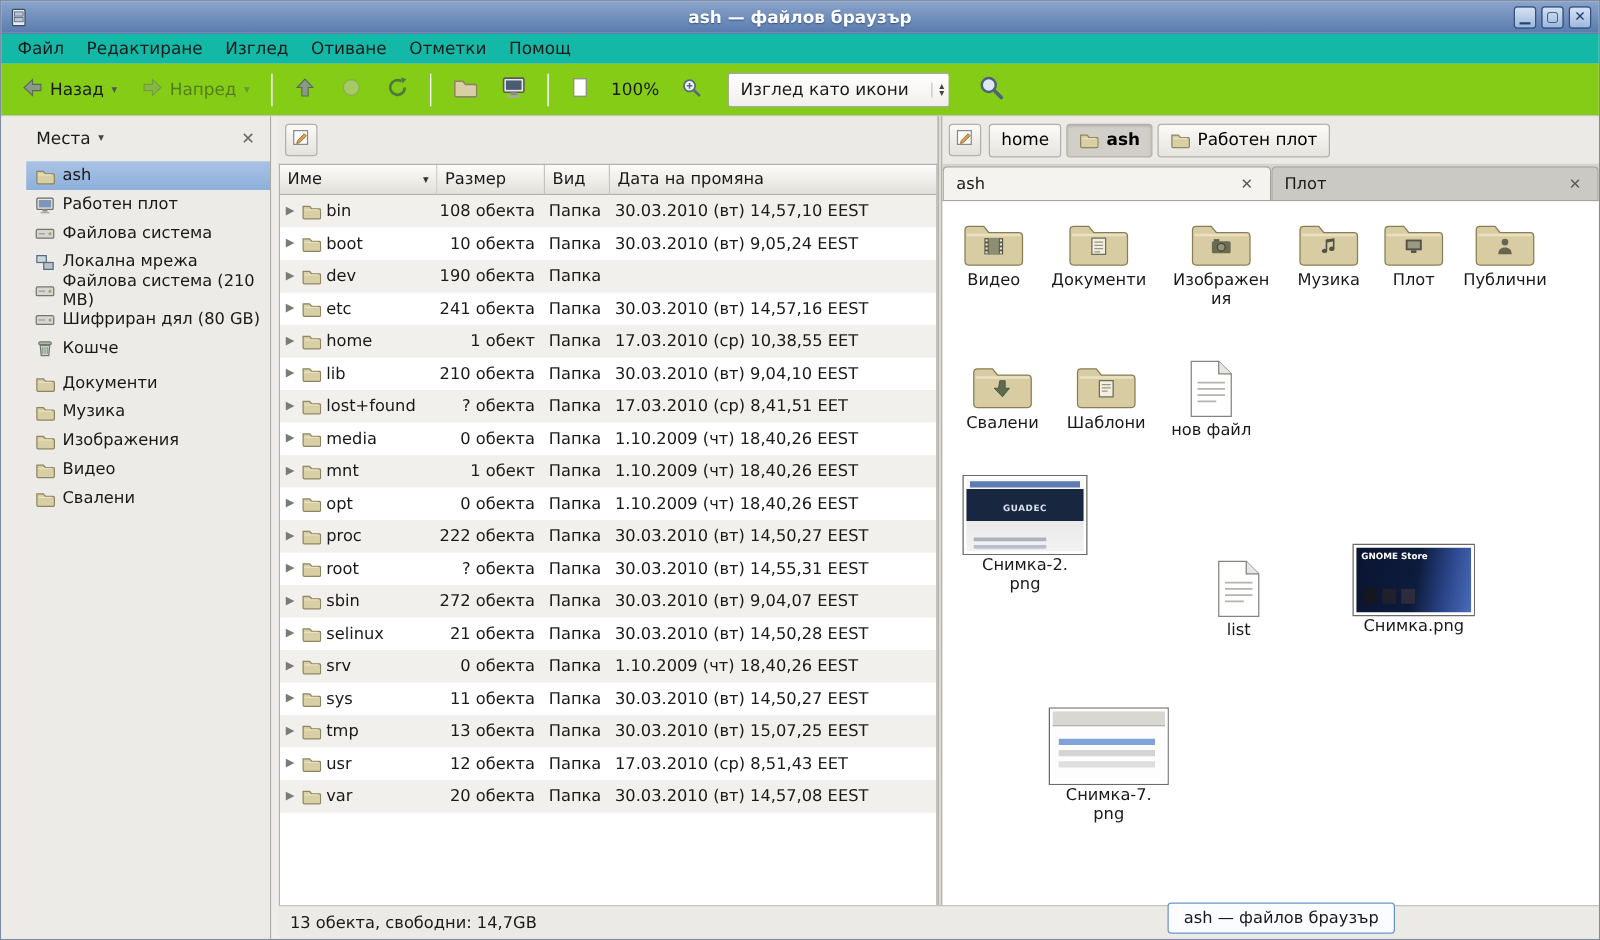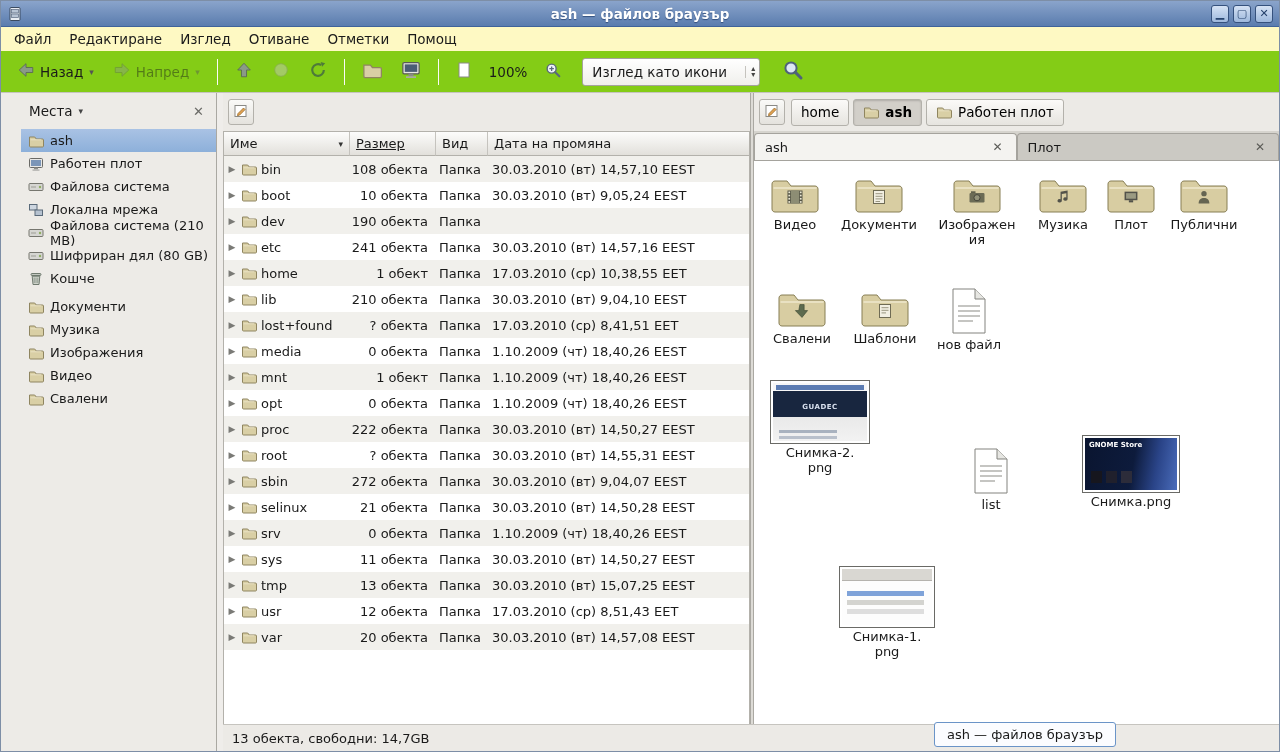--- a/index.html
+++ b/index.html
@@ -8,21 +8,21 @@
   .window { width:1280px; height:752px; position:relative; background:#efedea; border:1px solid #7d8ea6; display:flex; flex-direction:column; }
 
   
   .titlebar { height:26px; background:linear-gradient(#8aa4cb,#5a7cae); border-bottom:1px solid #3f639a; display:flex; align-items:center; padding:0 6px; position:relative; flex:0 0 auto; }
   .titlebar .apptitle { position:absolute; left:0; right:0; text-align:center; color:#fff; font-weight:bold; font-size:13.5px; text-shadow:0 1px 1px #33507e; pointer-events:none; }
   .winicon { width:16px; height:16px; display:inline-block; }
   .winbtns { margin-left:auto; display:flex; gap:4px; z-index:2; }
   .winbtn { width:18px; height:18px; border:1px solid #35517d; border-radius:3px; background:linear-gradient(#d5e2f4,#9db8dc); color:#24406b; font-size:11px; line-height:16px; text-align:center; cursor:default; }
 
   
-  .menubar { height:24px; display:flex; align-items:center; padding:0 4px; background:#fef9c3; flex:0 0 auto; }
+  .menubar { height:24px; display:flex; align-items:center; padding:0 4px; background:#14b8a6; flex:0 0 auto; }
   .menu-item { padding:3px 9px; font-size:13.5px; }
 
   
   .toolbar { height:42px; display:flex; align-items:center; padding:0 8px; gap:3px; background:#84cc16; border-bottom:1px solid #c6c4bf; flex:0 0 auto; }
   .tbtn { display:flex; align-items:center; gap:5px; padding:5px 7px; border:1px solid transparent; border-radius:3px; background:transparent; font-size:13.5px; font-family:inherit; color:#1a1a1a; }
   .tbtn.disabled { opacity:.45; }
   .drop { font-size:9px; color:#555; margin-left:1px; }
   .tsep { width:1px; height:26px; background:#c8c6c1; border-right:1px solid #fbfaf8; margin:0 6px; }
   .zoomlabel { padding:0 6px; font-size:13.5px; }
   .combo { display:flex; align-items:center; height:28px; width:178px; border:1px solid #a5a39d; border-radius:3px; background:linear-gradient(#ffffff,#f0efec); padding:0 4px 0 9px; font-size:13.5px; }
@@ -48,21 +48,21 @@
 
   
   .left-pane { width:527px; flex:0 0 527px; display:flex; flex-direction:column; min-height:0; }
   .pane-top { height:38px; background:#eceae6; display:flex; align-items:center; padding:0 5px; gap:6px; flex:0 0 auto; }
   .mini-btn { width:26px; height:26px; border:1px solid #b3b1ab; border-radius:3px; background:linear-gradient(#fafaf8,#e4e2dd); display:flex; align-items:center; justify-content:center; }
   .tree { flex:1; background:#fff; border:1px solid #b3b1ab; border-bottom:none; display:flex; flex-direction:column; overflow:hidden; }
   .tree-header { display:flex; height:24px; flex:0 0 auto; }
   .th { background:linear-gradient(#fcfcfb,#e2e0db); border-right:1px solid #c5c3be; border-bottom:1px solid #b3b1ab; display:flex; align-items:center; padding:0 6px; font-size:13px; }
   .th .sort { margin-left:auto; font-size:9px; color:#333; }
   .th-name { width:126px; }
-  .th-size { width:86px;text-decoration:underline; }
+  .th-size { width:86px; }
   .th-type { width:52px; }
   .th-date { flex:1; border-right:none; }
   .tree-body { flex:1; overflow:hidden; }
   .trow { display:flex; height:26px; align-items:center; font-size:13px; }
   .trow.odd { background:#f1f0ec; }
   .tc { height:100%; display:flex; align-items:center; }
   .c-name { width:126px; gap:4px; padding-left:3px; overflow:hidden; }
   .exp { color:#7a7a76; font-size:9px; width:10px; text-align:center; flex:0 0 10px; }
   .c-size { width:86px; justify-content:flex-end; padding-right:8px; }
   .c-type { width:52px; padding-left:3px; }
@@ -866,21 +866,21 @@
                 <span class="ilabel">list</span>
               </div>
               <div class="ivitem" style="left:322px;top:275px">
                 <span class="thumb t-store">
                   <span class="ttext">GNOME Store</span>
                 </span>
                 <span class="ilabel">Снимка.png</span>
               </div>
               <div class="ivitem" style="left:78px;top:406px">
                 <span class="thumb t-filemanager"></span>
-                <span class="ilabel">Снимка-1.
+                <span class="ilabel">Снимка-7.
 png</span>
               </div>
             </div>
         </div>
       </div>
 
       <div class="statusbar">
         <span>13 обекта, свободни: 14,7GB</span>
       </div>
     </div>

